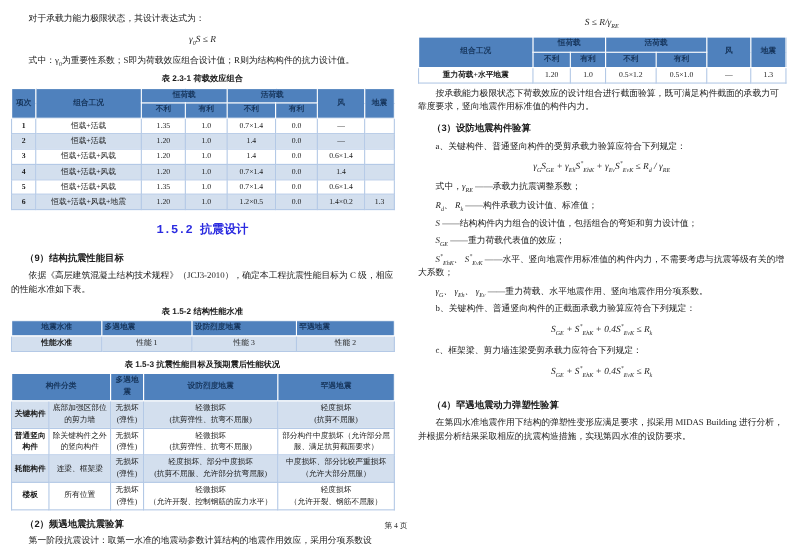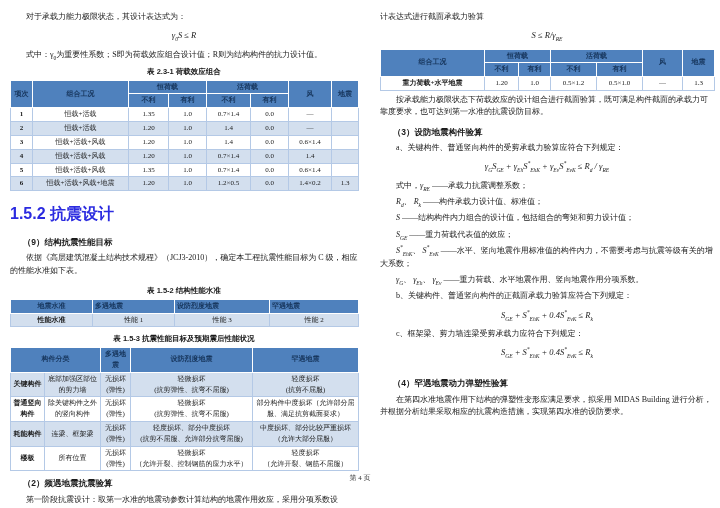--- a/index.html
+++ b/index.html
@@ -9,22 +9,22 @@
   .col-left{left:10px;width:348px;}
   .col-right{left:380px;width:334px;}
   p{margin:0;}
   .indent{text-indent:2em;}
   .para{margin:3px 0;}
   .formula{ text-align:center;font-style:italic;margin:6px 0;font-size:8.5px;}
   .math{font-style:italic;}
   sub,sup{font-size:5.5px;line-height:0;}
   .caption{text-align:center;font-weight:bold;font-size:7.5px;margin:5px 0 2px 0;
            font-family:"Liberation Sans","DejaVu Sans",sans-serif;}
-  .sec-head{color:#2b2be0;font-weight:bold;font-size:16px;margin:11px 0 9px 0;
-            font-family:Liberation Sans, sans-serif;}
+  .sec-head{color:#2b2be0;font-weight:bold;font-size:11px;margin:11px 0 9px 0;
+            font-family:Liberation Mono, monospace;text-align:center;}
   .sub-head{font-weight:bold;font-size:8.5px;margin:5px 0 2px 0;text-indent:1.5em;
             font-family:"Liberation Sans","DejaVu Sans",sans-serif;}
   table{border-collapse:collapse;width:100%;table-layout:fixed;font-size:7px;
         border:1px solid #8db3e2;margin:0 0 2px 0;}
   th{background:#4f81bd;color:#17365d;font-weight:bold;border:1px solid #ffffff;
      padding:1px 2px;text-align:center;font-family:"Liberation Sans","DejaVu Sans",sans-serif;}
   td{border:1px solid #b4c9e6;padding:1px 2px;text-align:center;white-space:pre-line;vertical-align:middle;}
   tbody tr:nth-child(odd) td{background:#ffffff;}
   tbody tr:nth-child(even) td{background:#d3dfee;}
   .tinted-rows tbody tr:nth-child(odd) td{background:#d3dfee;}
@@ -223,21 +223,20 @@
 （允许开裂、钢筋不屈服）</td>
           </tr>
         </tbody>
     </table>
 
     <p class="sub-head" style="margin-top:6px">（2）频遇地震抗震验算</p>
     <p class="para indent">第一阶段抗震设计：取第一水准的地震动参数计算结构的地震作用效应，采用分项系数设</p>
   </div>
 
   <div class="col col-right">
-    <p class="para">计表达式进行截面承载力验算</p>
     <p class="formula">S ≤ R/γ<sub>RE</sub></p>
 
     <table>
       <colgroup>
           <col style="width:104px">
           <col style="width:34px">
           <col style="width:32px">
           <col style="width:46px">
           <col style="width:46px">
           <col style="width:40px">
@@ -264,21 +263,21 @@
             <td>1.20</td>
             <td>1.0</td>
             <td>0.5×1.2</td>
             <td>0.5×1.0</td>
             <td>—</td>
             <td>1.3</td>
           </tr>
         </tbody>
     </table>
 
-    <p class="para indent">按承载能力极限状态下荷载效应的设计组合进行截面验算，既可满足构件截面的承载力可靠度要求，也可达到第一水准的抗震设防目标。</p>
+    <p class="para indent">按承载能力极限状态下荷载效应的设计组合进行截面验算，既可满足构件截面的承载力可靠度要求，竖向地震作用标准值的构件内力。</p>
     <p class="sub-head" style="margin-top:7px">（3）设防地震构件验算</p>
     <p class="para indent">a、关键构件、普通竖向构件的受剪承载力验算应符合下列规定：</p>
     <p class="formula">γ<sub>G</sub>S<sub>GE</sub> + γ<sub>Eh</sub>S<sup>*</sup><sub>EhK</sub> + γ<sub>Ev</sub>S<sup>*</sup><sub>EvK</sub> ≤ R<sub>d</sub> / γ<sub>RE</sub></p>
 
     <p class="def"><span class="lead">式中，</span><span class="math">γ<sub>RE</sub></span><span> ——承载力抗震调整系数；</span></p>
     <p class="def"><span class="lead"></span><span class="math">R<sub>d</sub>、 R<sub>k</sub></span><span> ——构件承载力设计值、标准值；</span></p>
     <p class="def"><span class="lead"></span><span class="math">S</span><span> ——结构构件内力组合的设计值，包括组合的弯矩和剪力设计值；</span></p>
     <p class="def"><span class="lead"></span><span class="math">S<sub>GE</sub></span><span> ——重力荷载代表值的效应；</span></p>
     <p class="def"><span class="lead"></span><span class="math">S<sup>*</sup><sub>EhK</sub>、 S<sup>*</sup><sub>EvK</sub></span><span> ——水平、竖向地震作用标准值的构件内力，不需要考虑与抗震等级有关的增大系数；</span></p>
     <p class="def"><span class="lead"></span><span class="math">γ<sub>G</sub>、 γ<sub>Eh</sub>、 γ<sub>Ev</sub></span><span> ——重力荷载、水平地震作用、竖向地震作用分项系数。</span></p>

